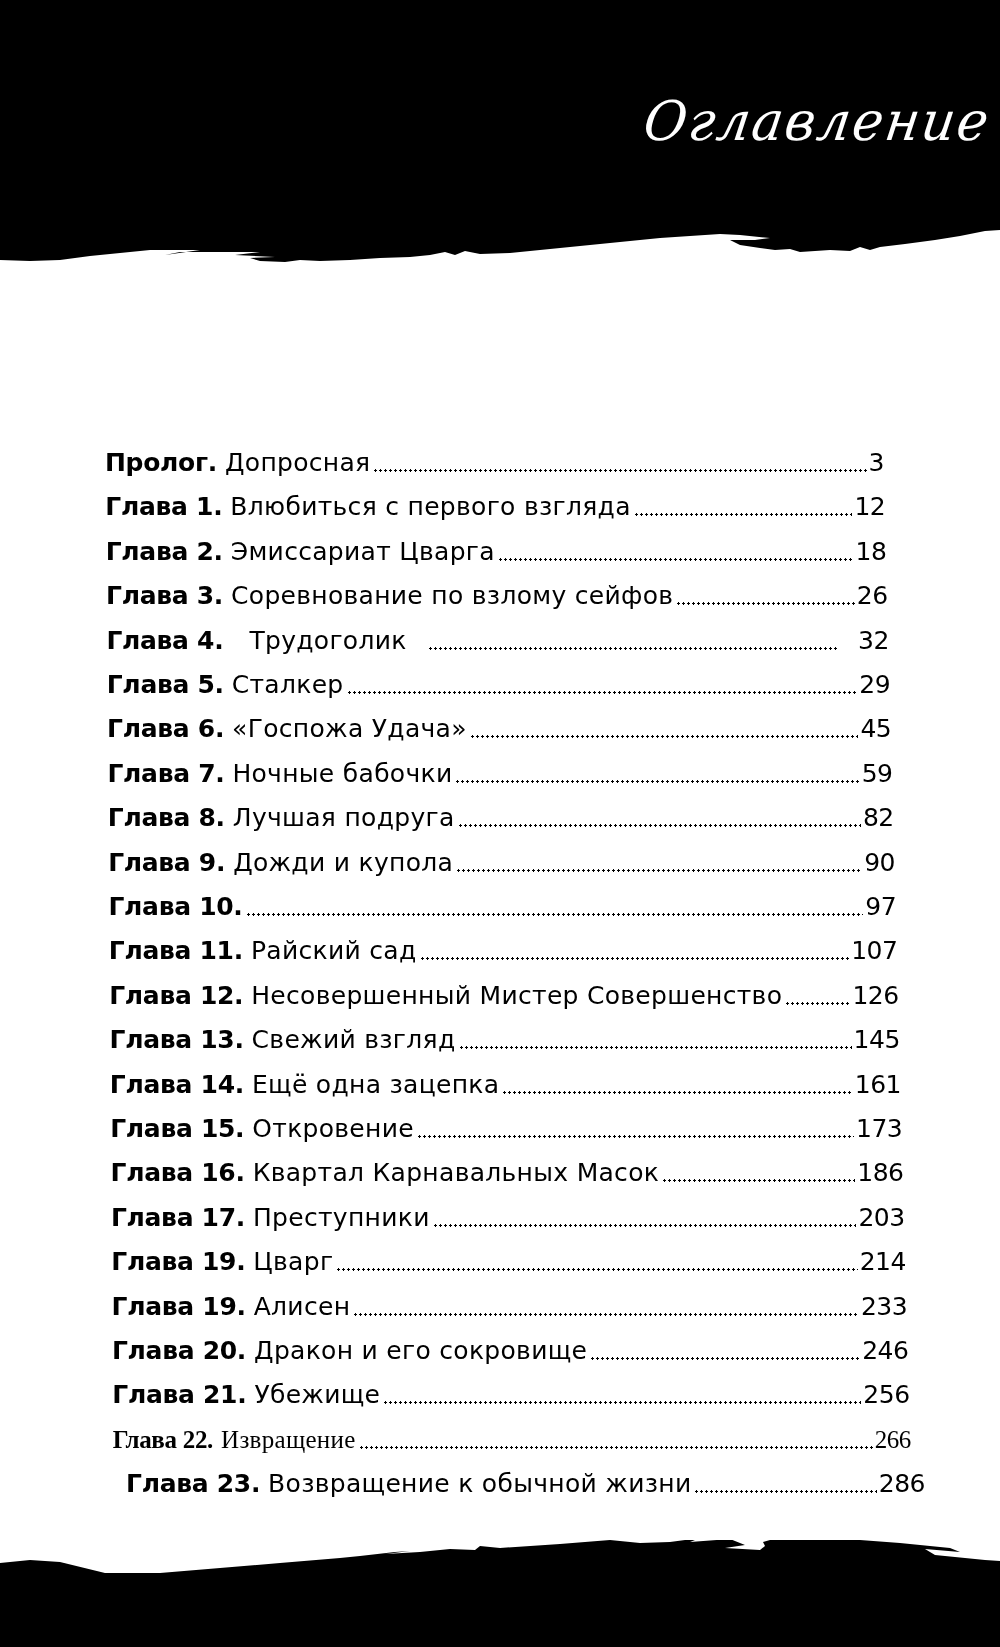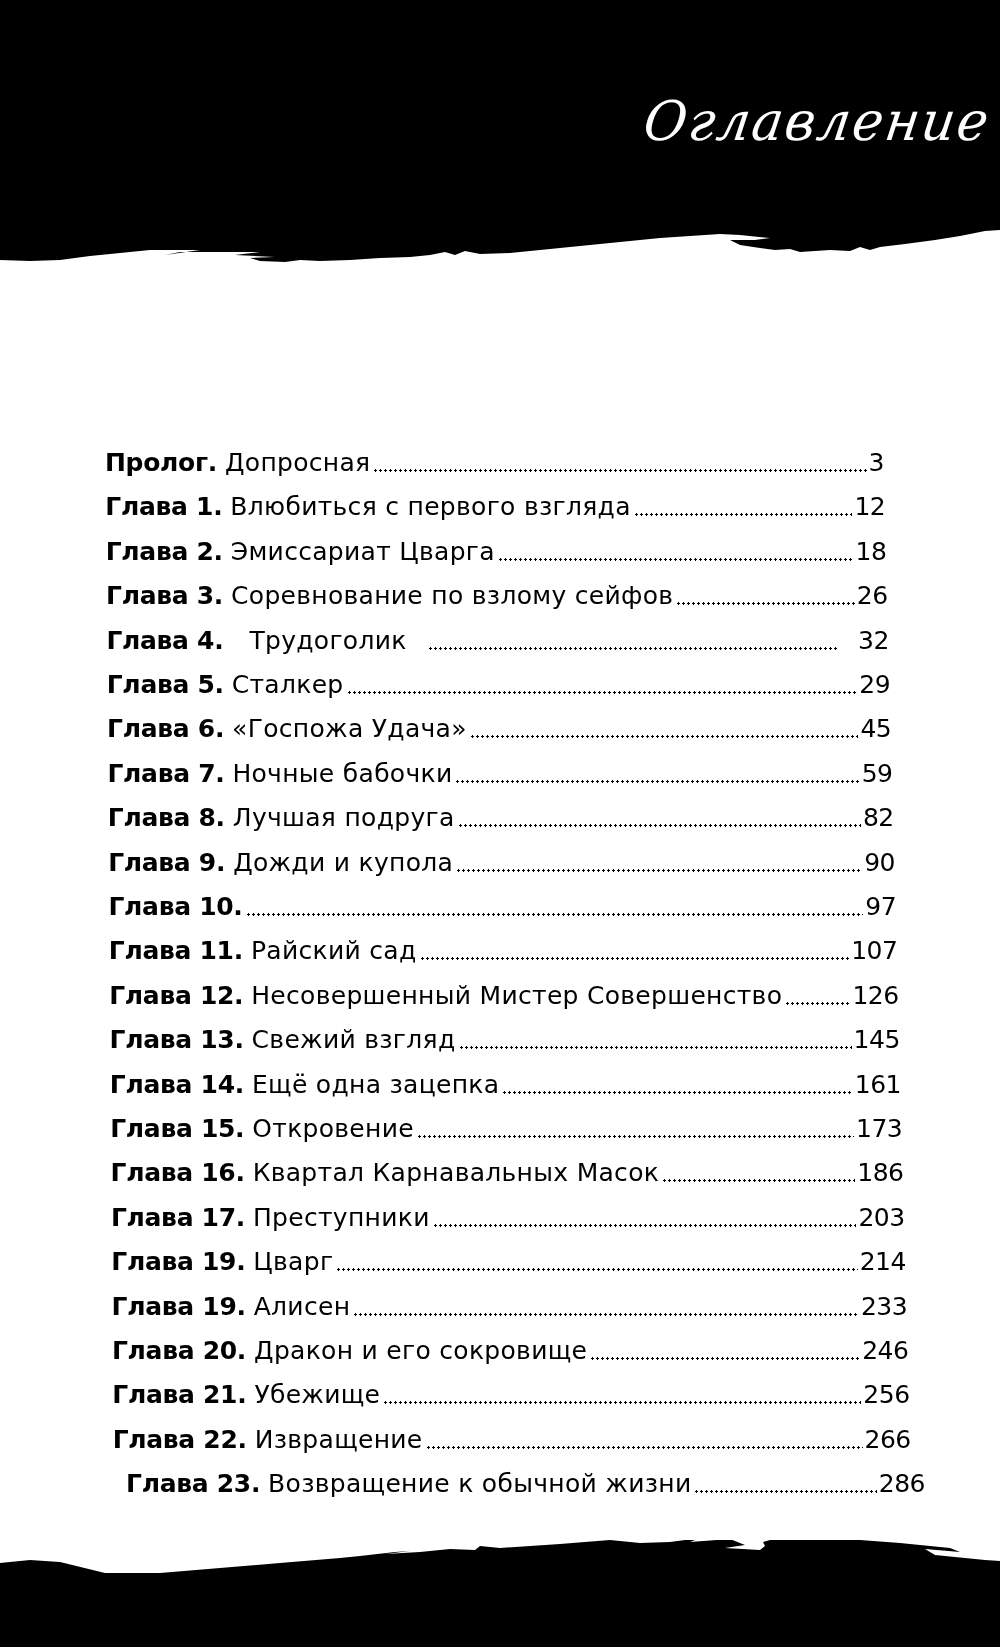--- a/index.html
+++ b/index.html
@@ -249,21 +249,21 @@
     <span class="toc-page">246</span>
   </div>
 
   <div class="toc-row" style="top: 932.4px; left: 112.304px; width: 797.261px;">
     <span class="toc-label">Глава 21.</span>
     <span class="toc-title">Убежище</span>
     <span class="toc-leader"></span>
     <span class="toc-page">256</span>
   </div>
 
-  <div class="toc-row" style="top: 976.8px; left: 112.652px; width: 798.13px;">
+  <div class="toc-row" style="top: 976.8px; left: 112.652px; width: 798.13px; font-family: Liberation Serif, serif;">
     <span class="toc-label">Глава 22.</span>
     <span class="toc-title">Извращение</span>
     <span class="toc-leader"></span>
     <span class="toc-page">266</span>
   </div>
 
   <div class="toc-row" style="top: 1021.2px; left: 126px; width: 799px;">
     <span class="toc-label">Глава 23.</span>
     <span class="toc-title">Возвращение к обычной жизни</span>
     <span class="toc-leader"></span>

